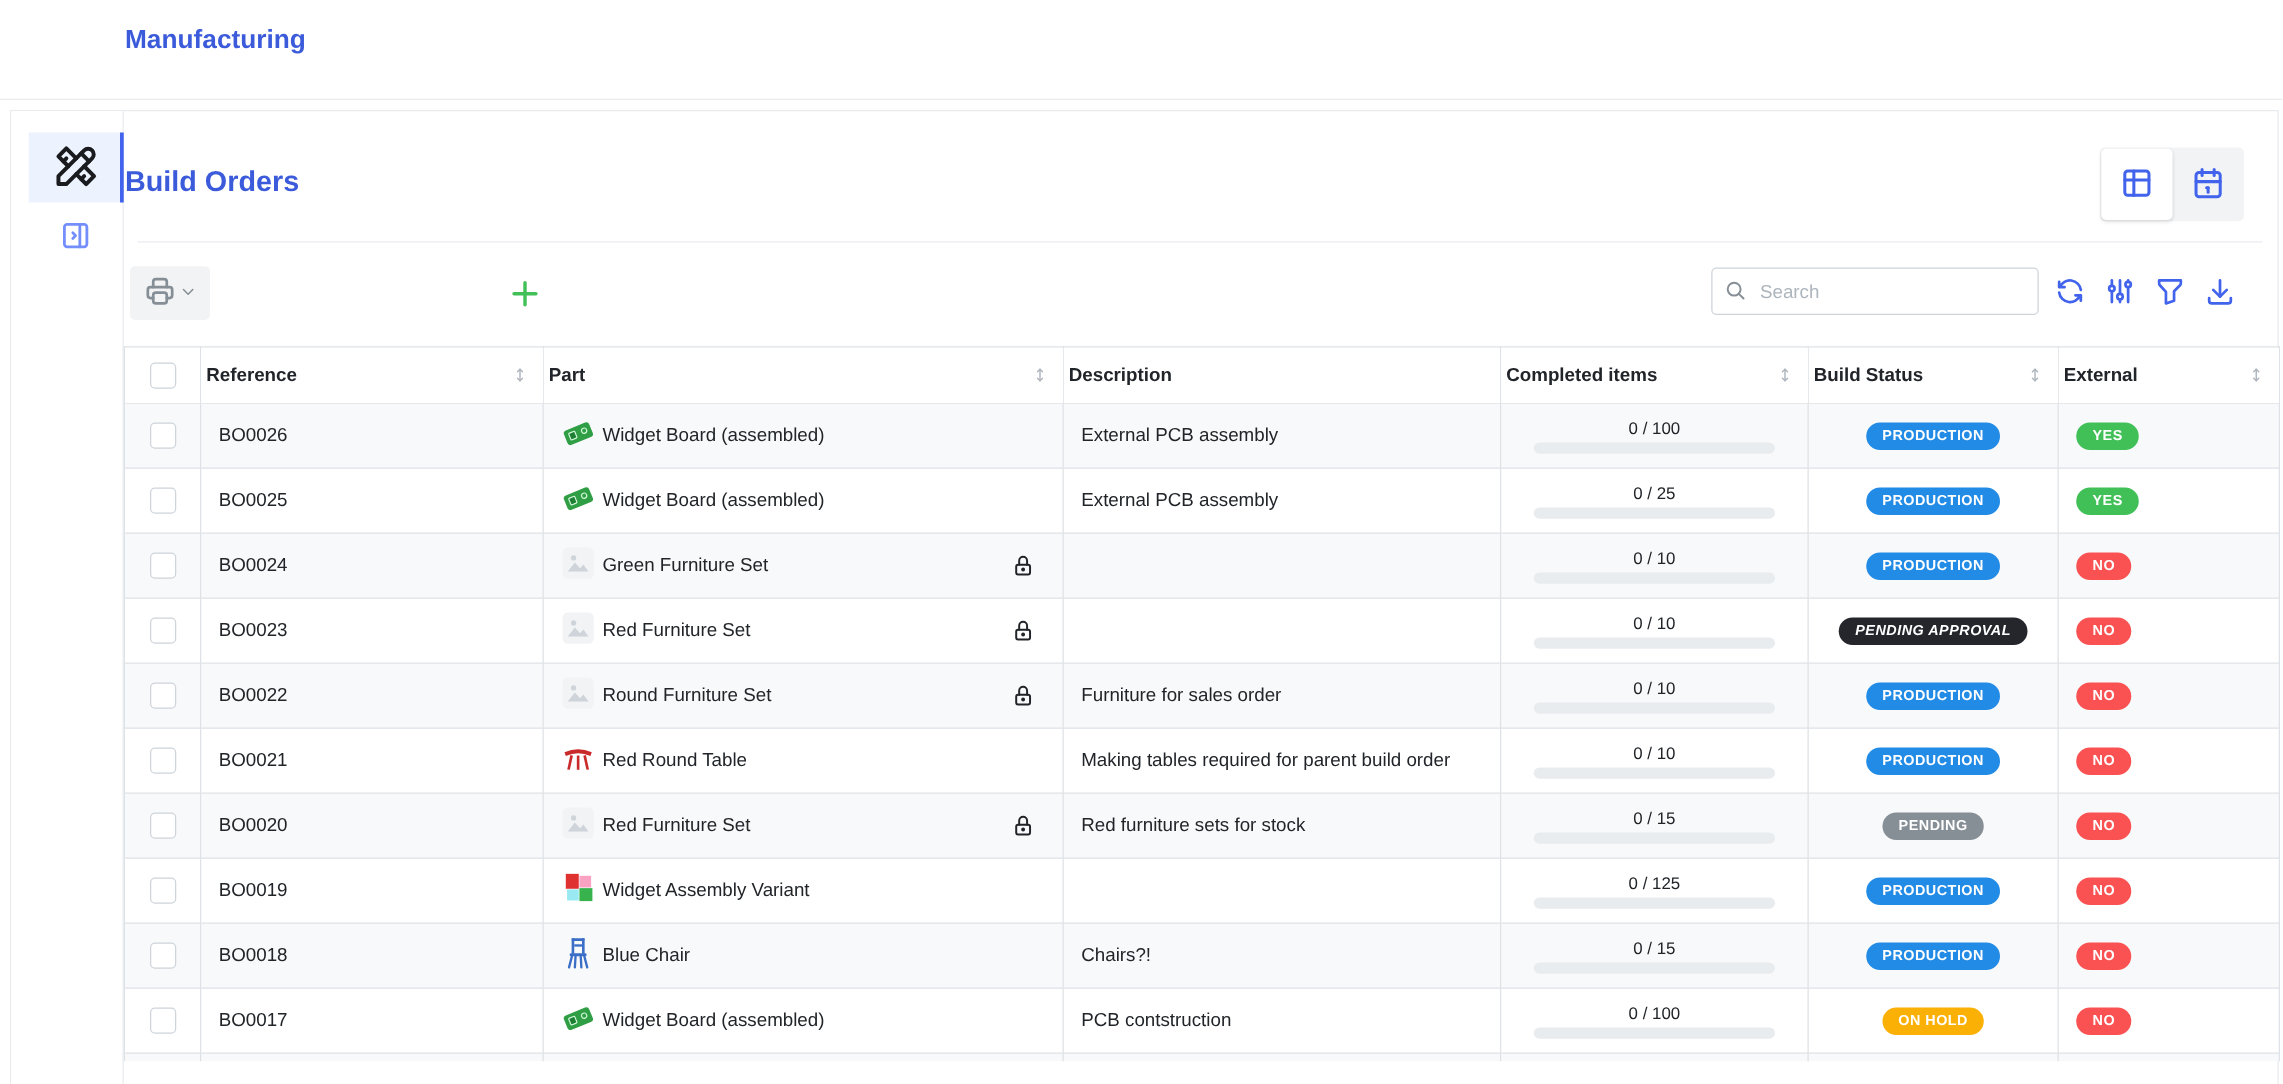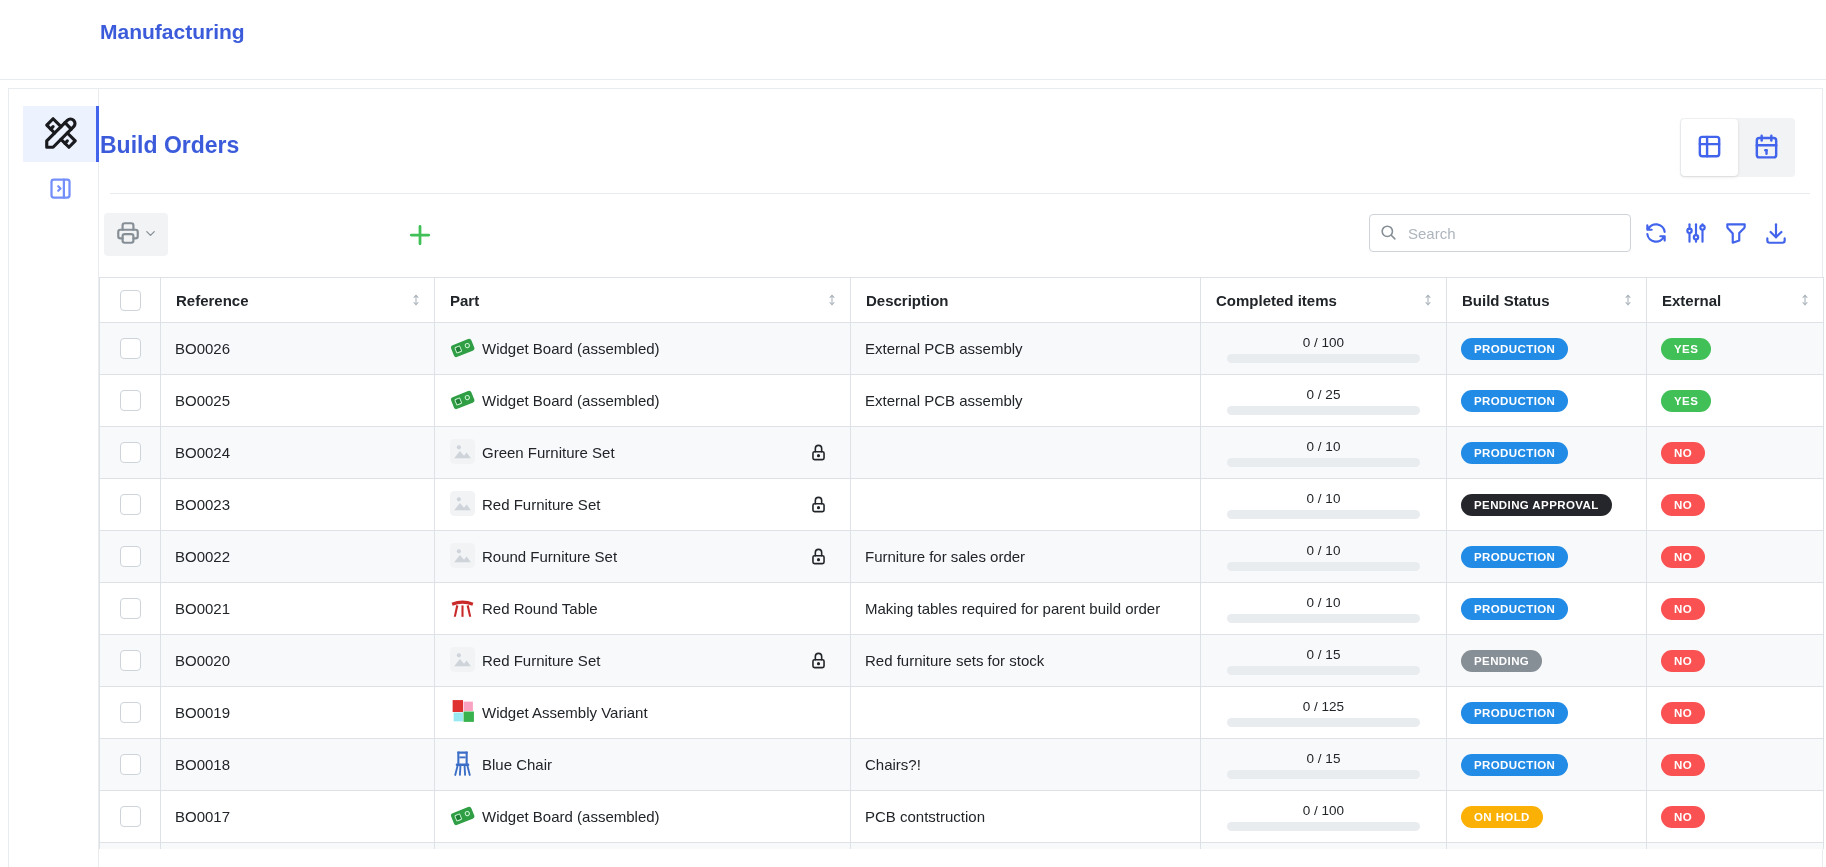--- a/index.html
+++ b/index.html
@@ -54,37 +54,37 @@
   .search-box input::placeholder { color:#adb5bd; }
   .search-box .mag { position:absolute; left:10px; top:9px; color:#868e96; }
   .tool-ic { position:absolute; top:220px; width:28px; height:28px; background:transparent;
     border:none; color:#4263eb; cursor:pointer; }
 
   
   .table-wrap { position:absolute; left:99px; top:277px; width:1724px; }
   table { border-collapse:collapse; table-layout:fixed; width:1724px; font-size:15px; }
   th, td { border:1px solid #dee2e6; vertical-align:middle; }
   thead th { height:45px; text-align:left; font-size:15px; font-weight:bold;
-    padding:0 12px 0 15px; background:#fff; position:relative; }
+    padding:0 12px 0 4px; background:#fff; position:relative; }
   thead th .sort { position:absolute; right:10px; top:14px; color:#adb5bd; }
   tbody td { height:52px; padding:6px 14px; }
   tbody tr:nth-child(odd) td { background:#f8f9fa; }
   tbody tr:nth-child(even) td { background:#fff; }
   td.cb-cell, th.cb-cell { text-align:center; padding:0; }
   .checkbox { width:21px; height:21px; border:1px solid #ced4da; border-radius:4px;
     background:#fff; margin:0 auto; cursor:pointer; }
   .part-cell { display:flex; align-items:center; gap:6px; }
   .part-name { flex:0 1 auto; }
   .lock { margin-left:auto; color:#212529; display:flex; padding-right:8px; }
   .cmp-cell { text-align:center; }
   .cmp-label { font-size:13.5px; margin-bottom:4px; }
   .progress { height:9px; border-radius:5px; background:#e9ecef; overflow:hidden;
     margin:0 12px; }
   .progress .fill { height:100%; background:#228be6; }
-  .status-cell { text-align:left; }
+  .status-cell { text-align:center; }
   .badge { display:inline-block; padding:5px 13px; border-radius:13px; color:#fff;
     font-size:11.5px; font-weight:bold; letter-spacing:.4px; white-space:nowrap; }
   tr.partial td { height:6px; padding:0; border-bottom:none; }
   .hidden-defs { position:absolute; width:0; height:0; overflow:hidden; }
 </style>
 </head>
 <body>
 
 <svg class="hidden-defs" aria-hidden="true">
   <defs>
@@ -433,21 +433,21 @@
               </span>
       </div>
     </td>
     <td></td>
     <td class="cmp-cell">
       <div class="cmp-label">0 / 10</div>
       <div class="progress">
               <div class="fill" style="width: 0%;"></div>
             </div>
     </td>
-    <td class="status-cell"><span class="badge" style="background: rgb(37, 38, 43);">PENDING APPROVAL</span></td>
+    <td class="status-cell"><span class="badge" style="background: rgb(37, 38, 43); font-style: italic;">PENDING APPROVAL</span></td>
     <td><span class="badge" style="background: rgb(250, 82, 82);">NO</span></td>
   </tr>
 
   <tr>
     <td class="cb-cell">
             <div class="checkbox"></div>
           </td>
     <td>BO0022</td>
     <td>
       <div class="part-cell">

